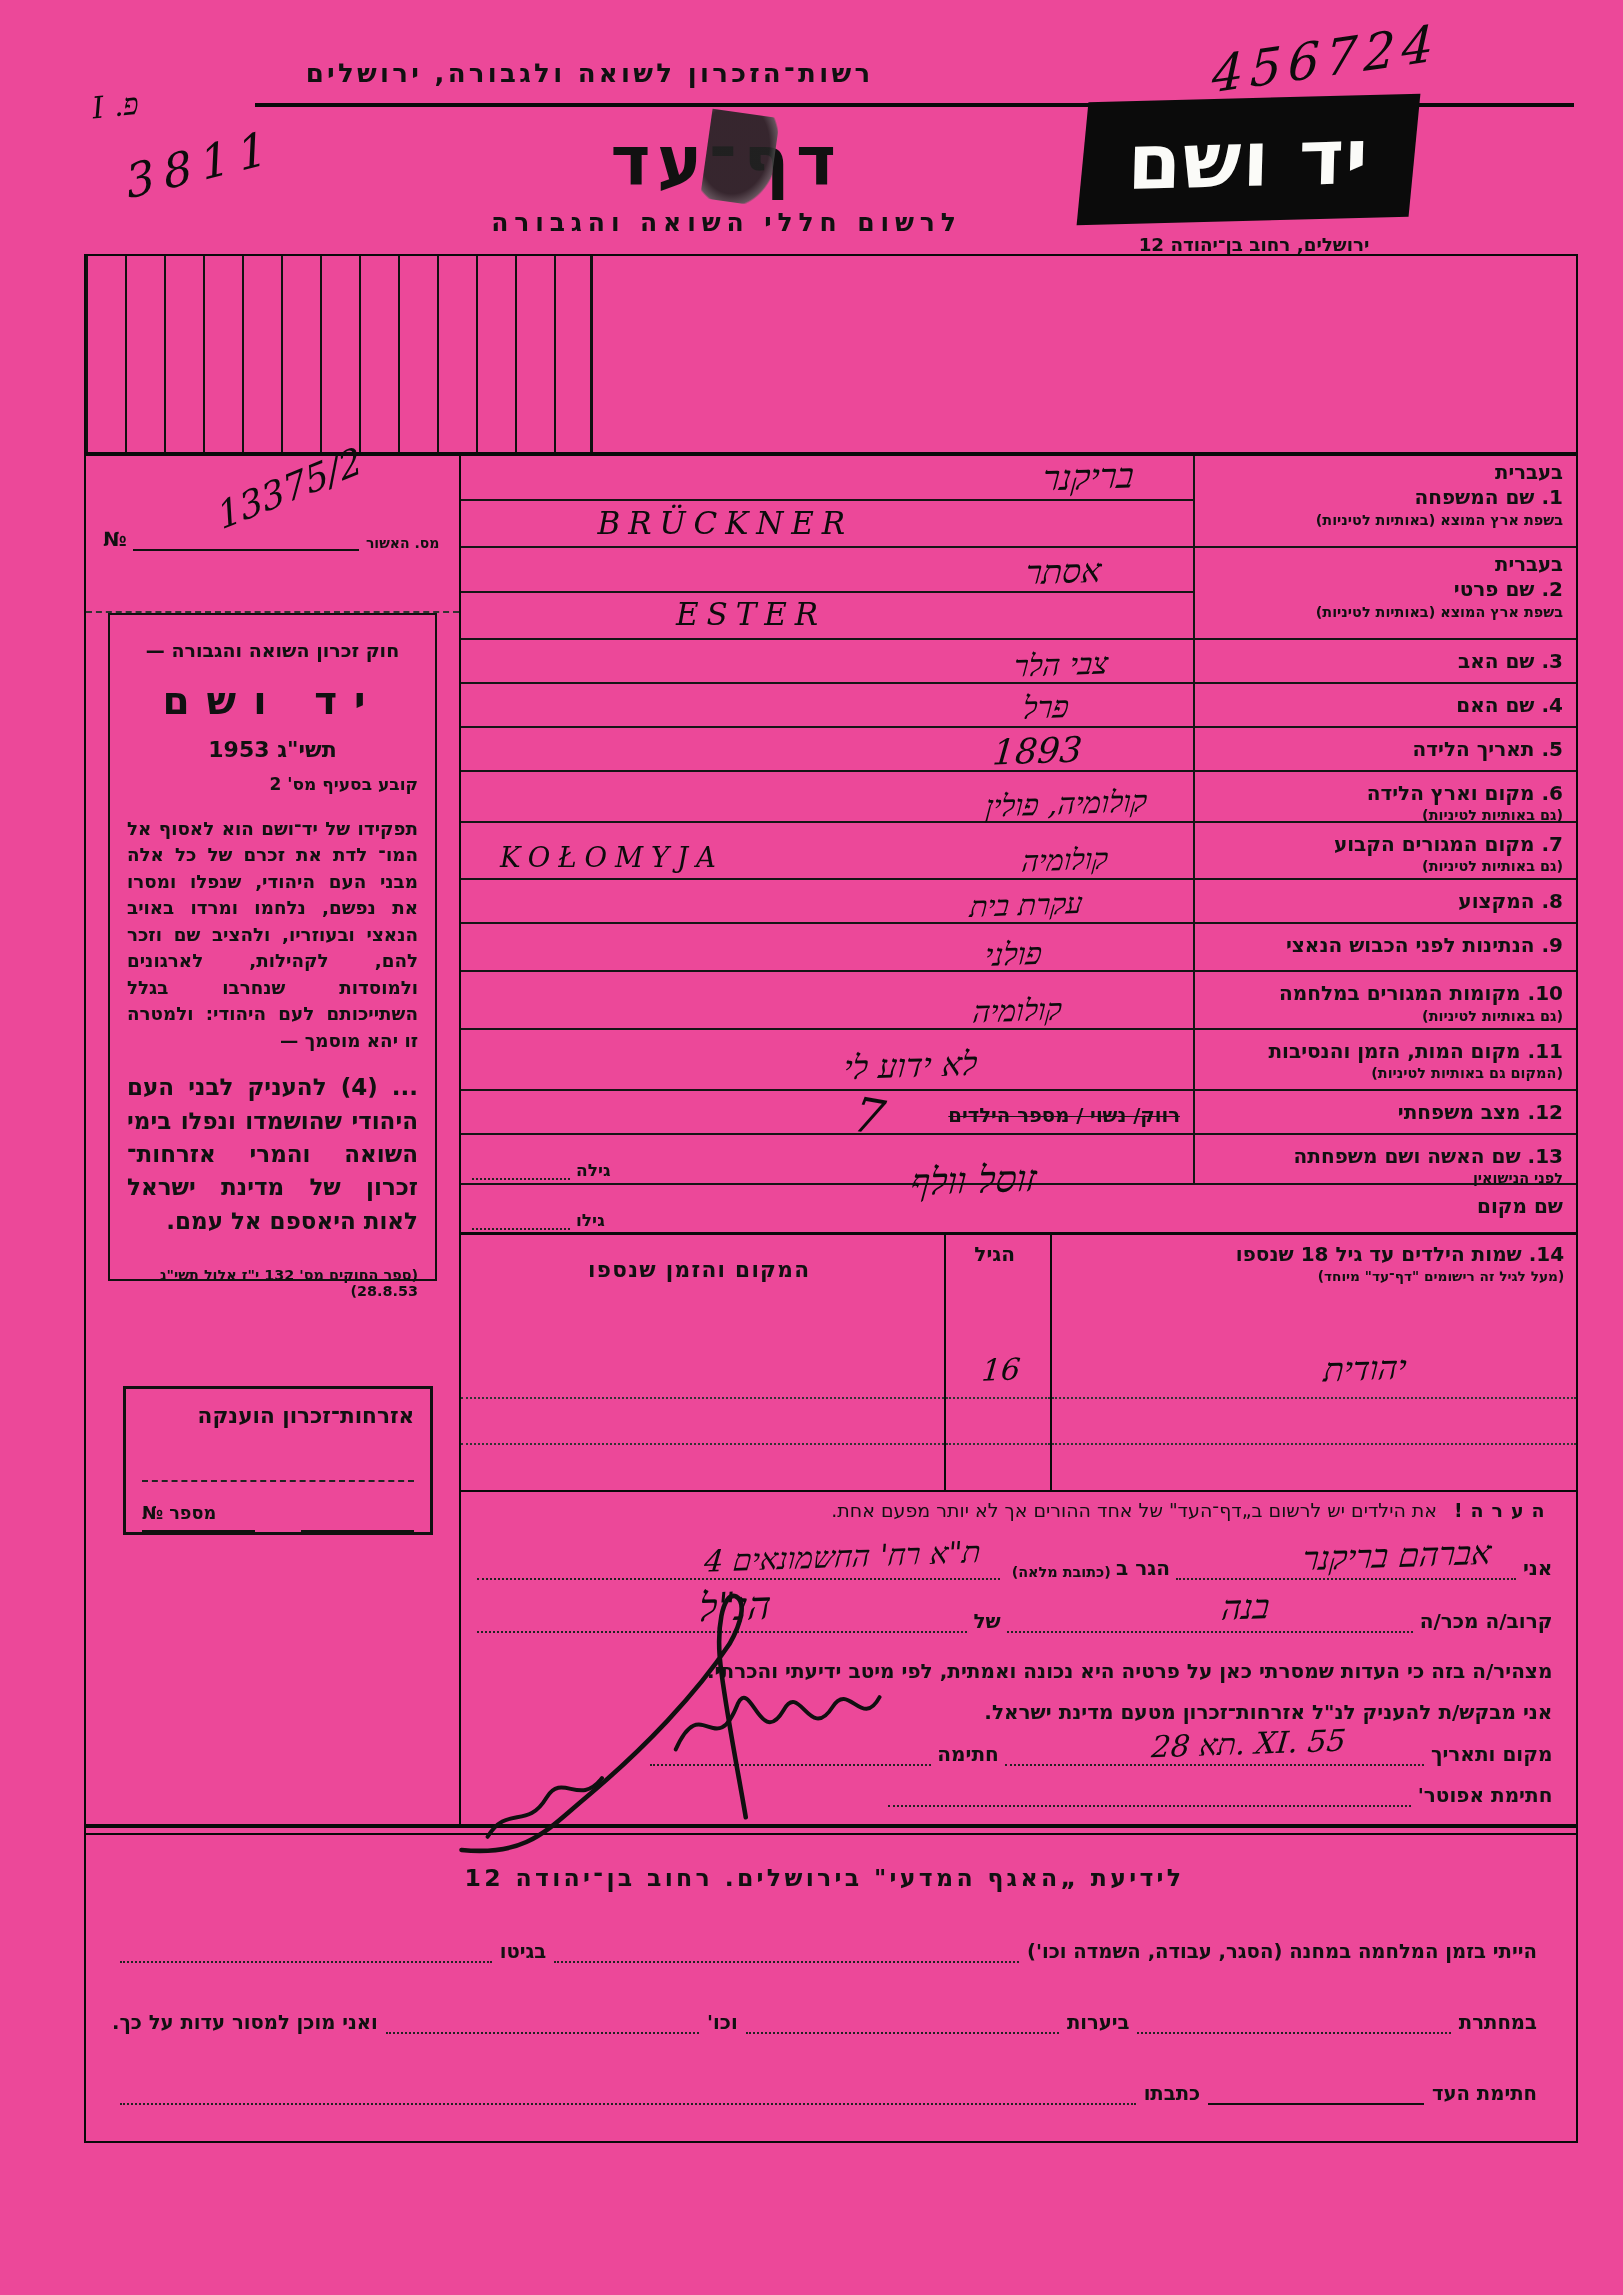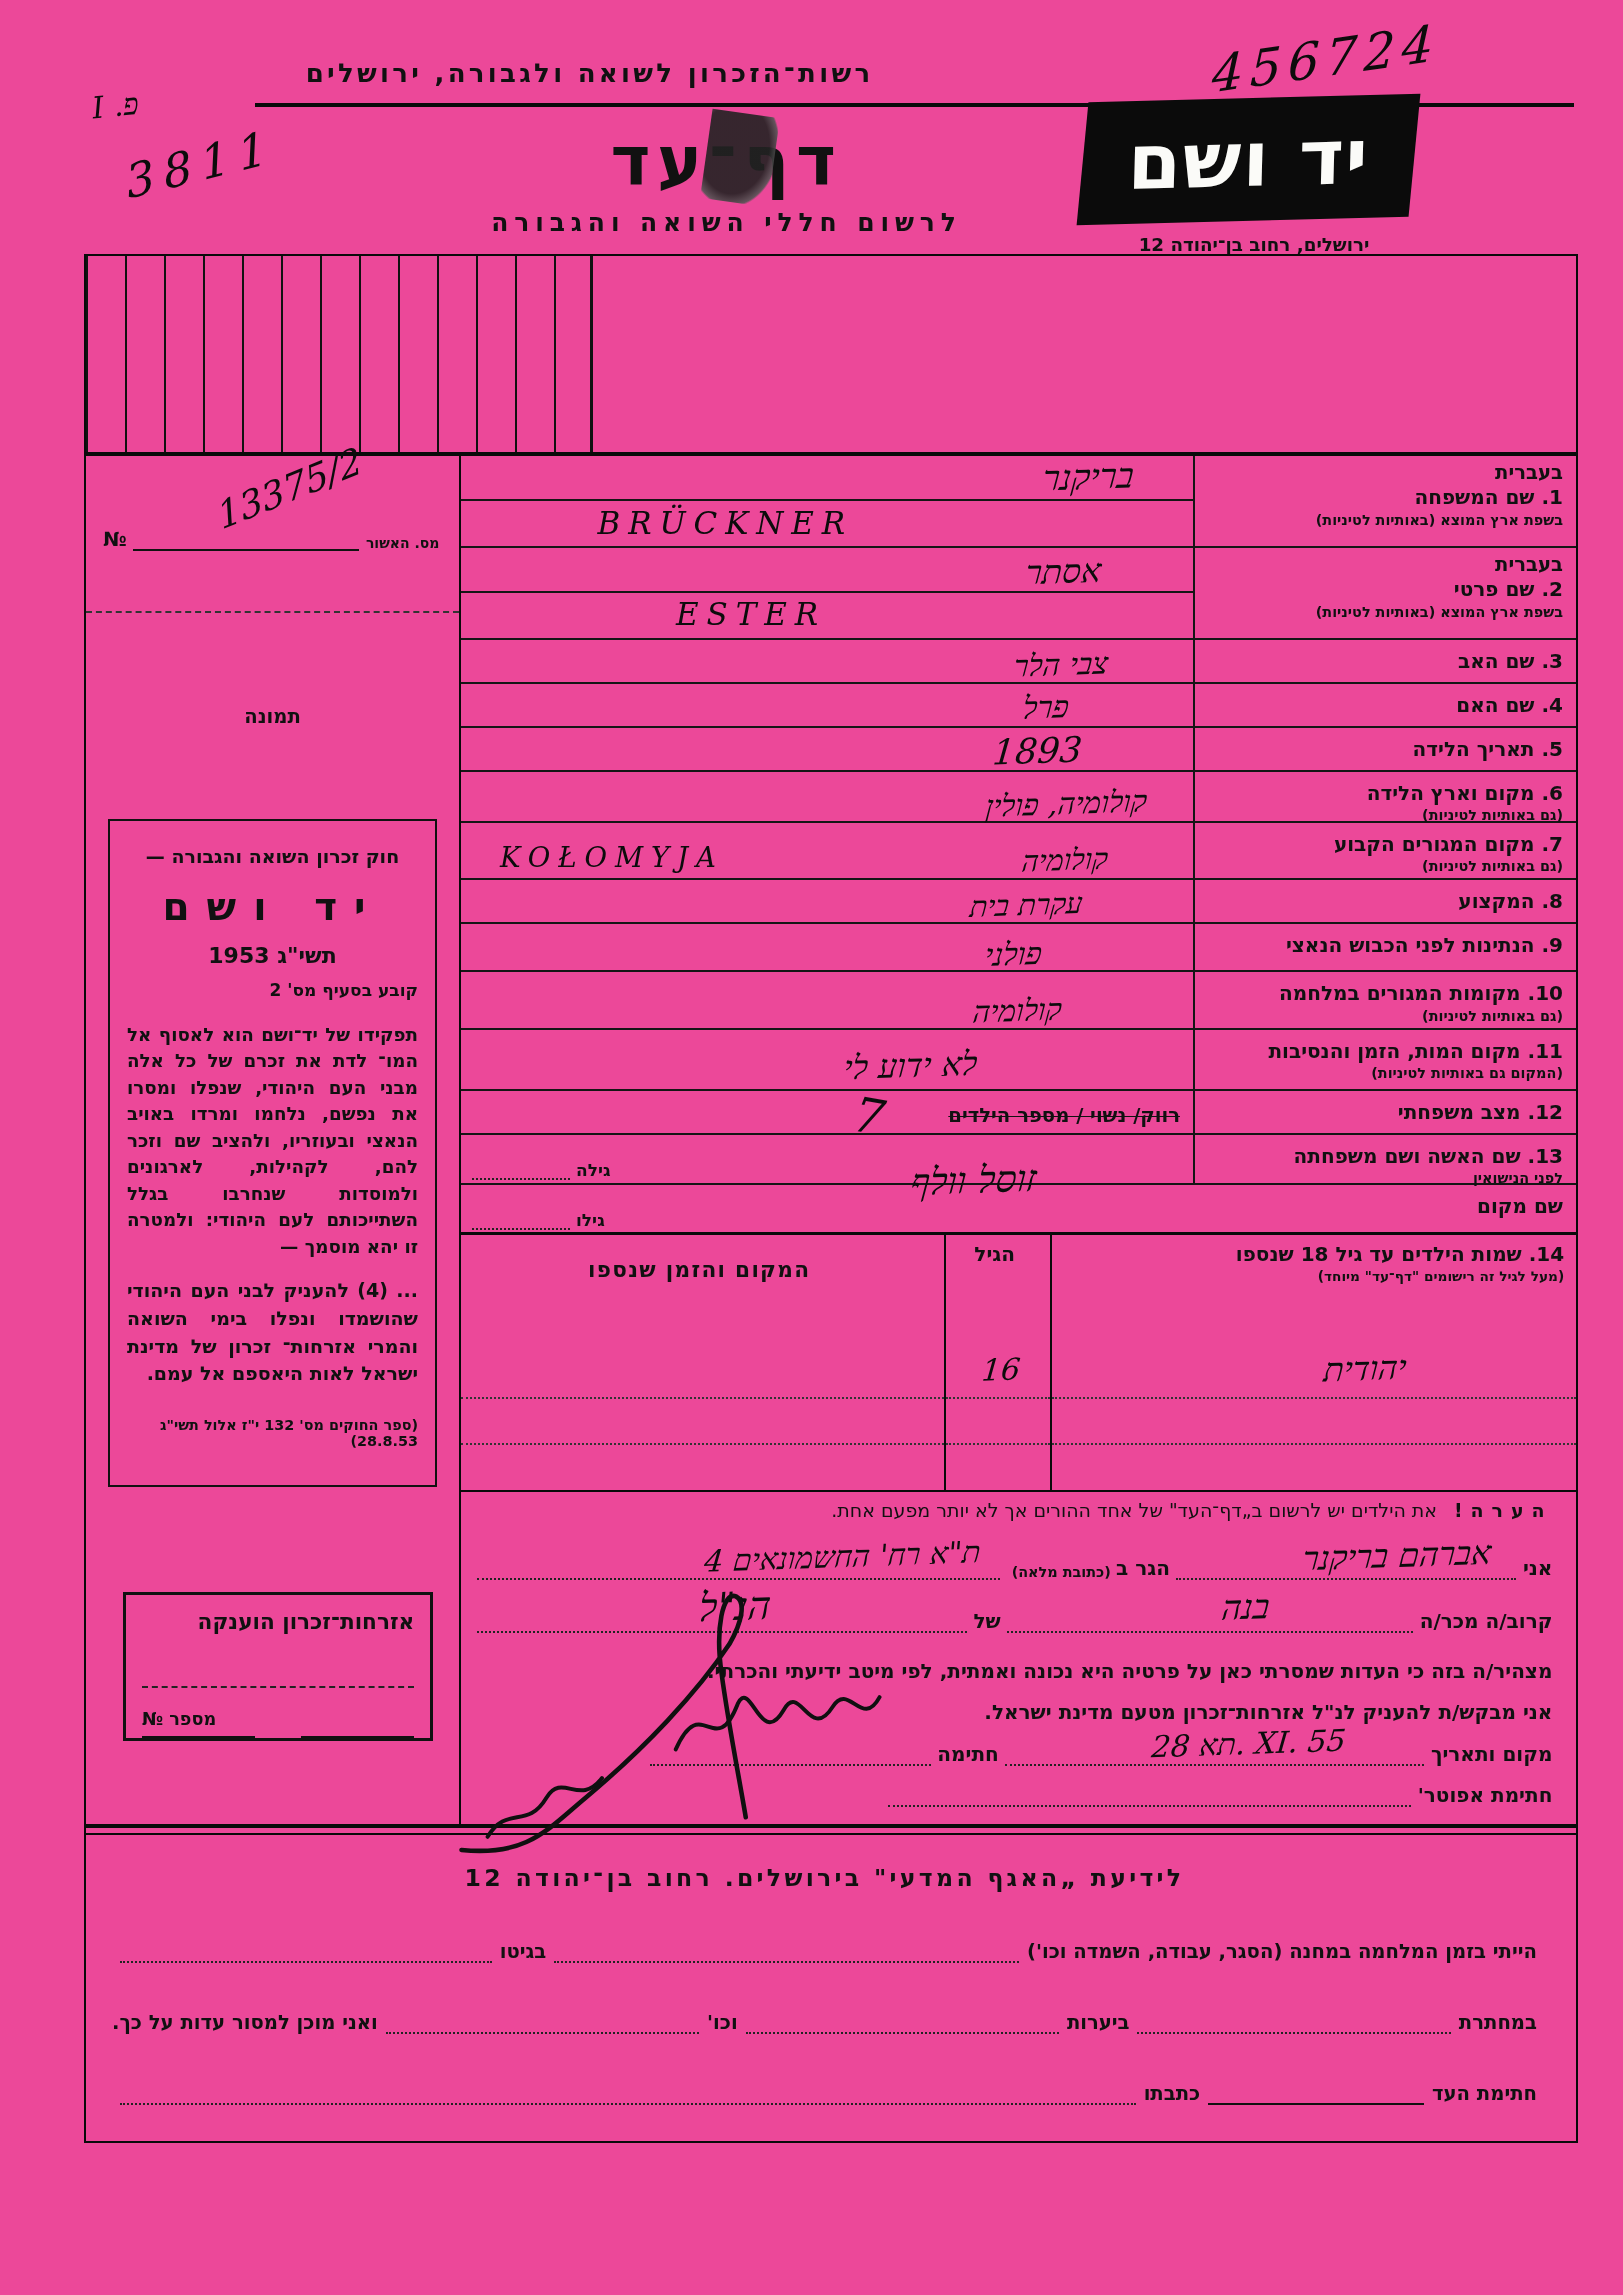--- a/index.html
+++ b/index.html
@@ -84,21 +84,21 @@
   .numrow .nosym{font-size:19.6px;font-weight:bold;}
   .photo{height:206px;display:flex;align-items:center;justify-content:center;}
   .photo span{font-size:19.6px;font-weight:bold;}
   .lawbox{margin:0 22px;height:668px;border:2px solid #111;box-sizing:border-box;
           padding:23.6px 17px 0 17px;text-align:center;}
   .lawbox .l1{font-size:19px;font-weight:bold;}
   .lawbox .l2{font-size:39px;font-weight:bold;letter-spacing:17px;margin-top:17px;}
   .lawbox .l3{font-size:22px;font-weight:bold;margin-top:14.4px;}
   .lawbox .l4{font-size:17px;font-weight:bold;margin-top:11.8px;text-align:right;}
   .lawbox .para{font-size:18.3px;text-align:justify;line-height:1.45;margin-top:22px;font-weight:bold;}
-  .lawbox .para2{font-size:19px;text-align:justify;line-height:1.45;margin-top:17px;font-weight:bold;}
+  .lawbox .para2{font-size:23px;text-align:justify;line-height:1.45;margin-top:17px;font-weight:bold;}
   .lawbox .cite{font-size:14.4px;font-weight:bold;margin-top:29px;text-align:right;}
   .stampbox{margin:105px 26px 0 37px;height:149px;border:3.3px solid #111;box-sizing:border-box;
             padding:14.4px 15.7px;position:relative;}
   .stampbox .st{font-size:21.6px;font-weight:bold;text-align:right;}
   .stampbox .sdot{border-bottom:2.6px dashed #222;height:5.2px;margin-top:46px;}
   .stampbox .slines{display:flex;gap:46px;margin-top:48px;}
   .stampbox .slines div{flex:1;border-top:3.9px solid #111;}
   .stampbox .snum{position:absolute;left:15.7px;bottom:9.2px;font-size:17.7px;font-weight:bold;direction:rtl;}
 
   
@@ -388,23 +388,20 @@
       <div class="leftcol">
         <div class="numcell">
           <span class="hw" style="position:absolute;right:92px;top:10.5px;font-size:37px;transform:rotate(-22deg) skewX(-8deg);direction:ltr">13375/2</span>
           <div class="numrow">
             <span class="nl">מס. האשור</span>
             <span class="ln"></span>
             <span class="nosym">№</span>
           </div>
         </div>
 
-        <div class="photo">
-          <span>תמונה</span>
-        </div>
 
         <div class="lawbox">
           <div class="l1">חוק זכרון השואה והגבורה —</div>
           <div class="l2">יד ושם</div>
           <div class="l3">תשי"ג 1953</div>
           <div class="l4">קובע בסעיף מס' 2</div>
           <div class="para">תפקידו של יד־ושם הוא לאסוף אל המו־ לדת את זכרם של כל אלה מבני העם היהודי, שנפלו ומסרו את נפשם, נלחמו ומרדו באויב הנאצי ובעוזריו, ולהציב שם וזכר להם, לקהילות, לארגונים ולמוסדות שנחרבו בגלל השתייכותם לעם היהודי: ולמטרה זו יהא מוסמך —</div>
           <div class="para2">... (4) להעניק לבני העם היהודי שהושמדו ונפלו בימי השואה והמרי אזרחות־ זכרון של מדינת ישראל לאות היאספם אל עמם.</div>
           <div class="cite">(ספר החוקים מס' 132 י"ז אלול תשי"ג 28.8.53)</div>
         </div>

